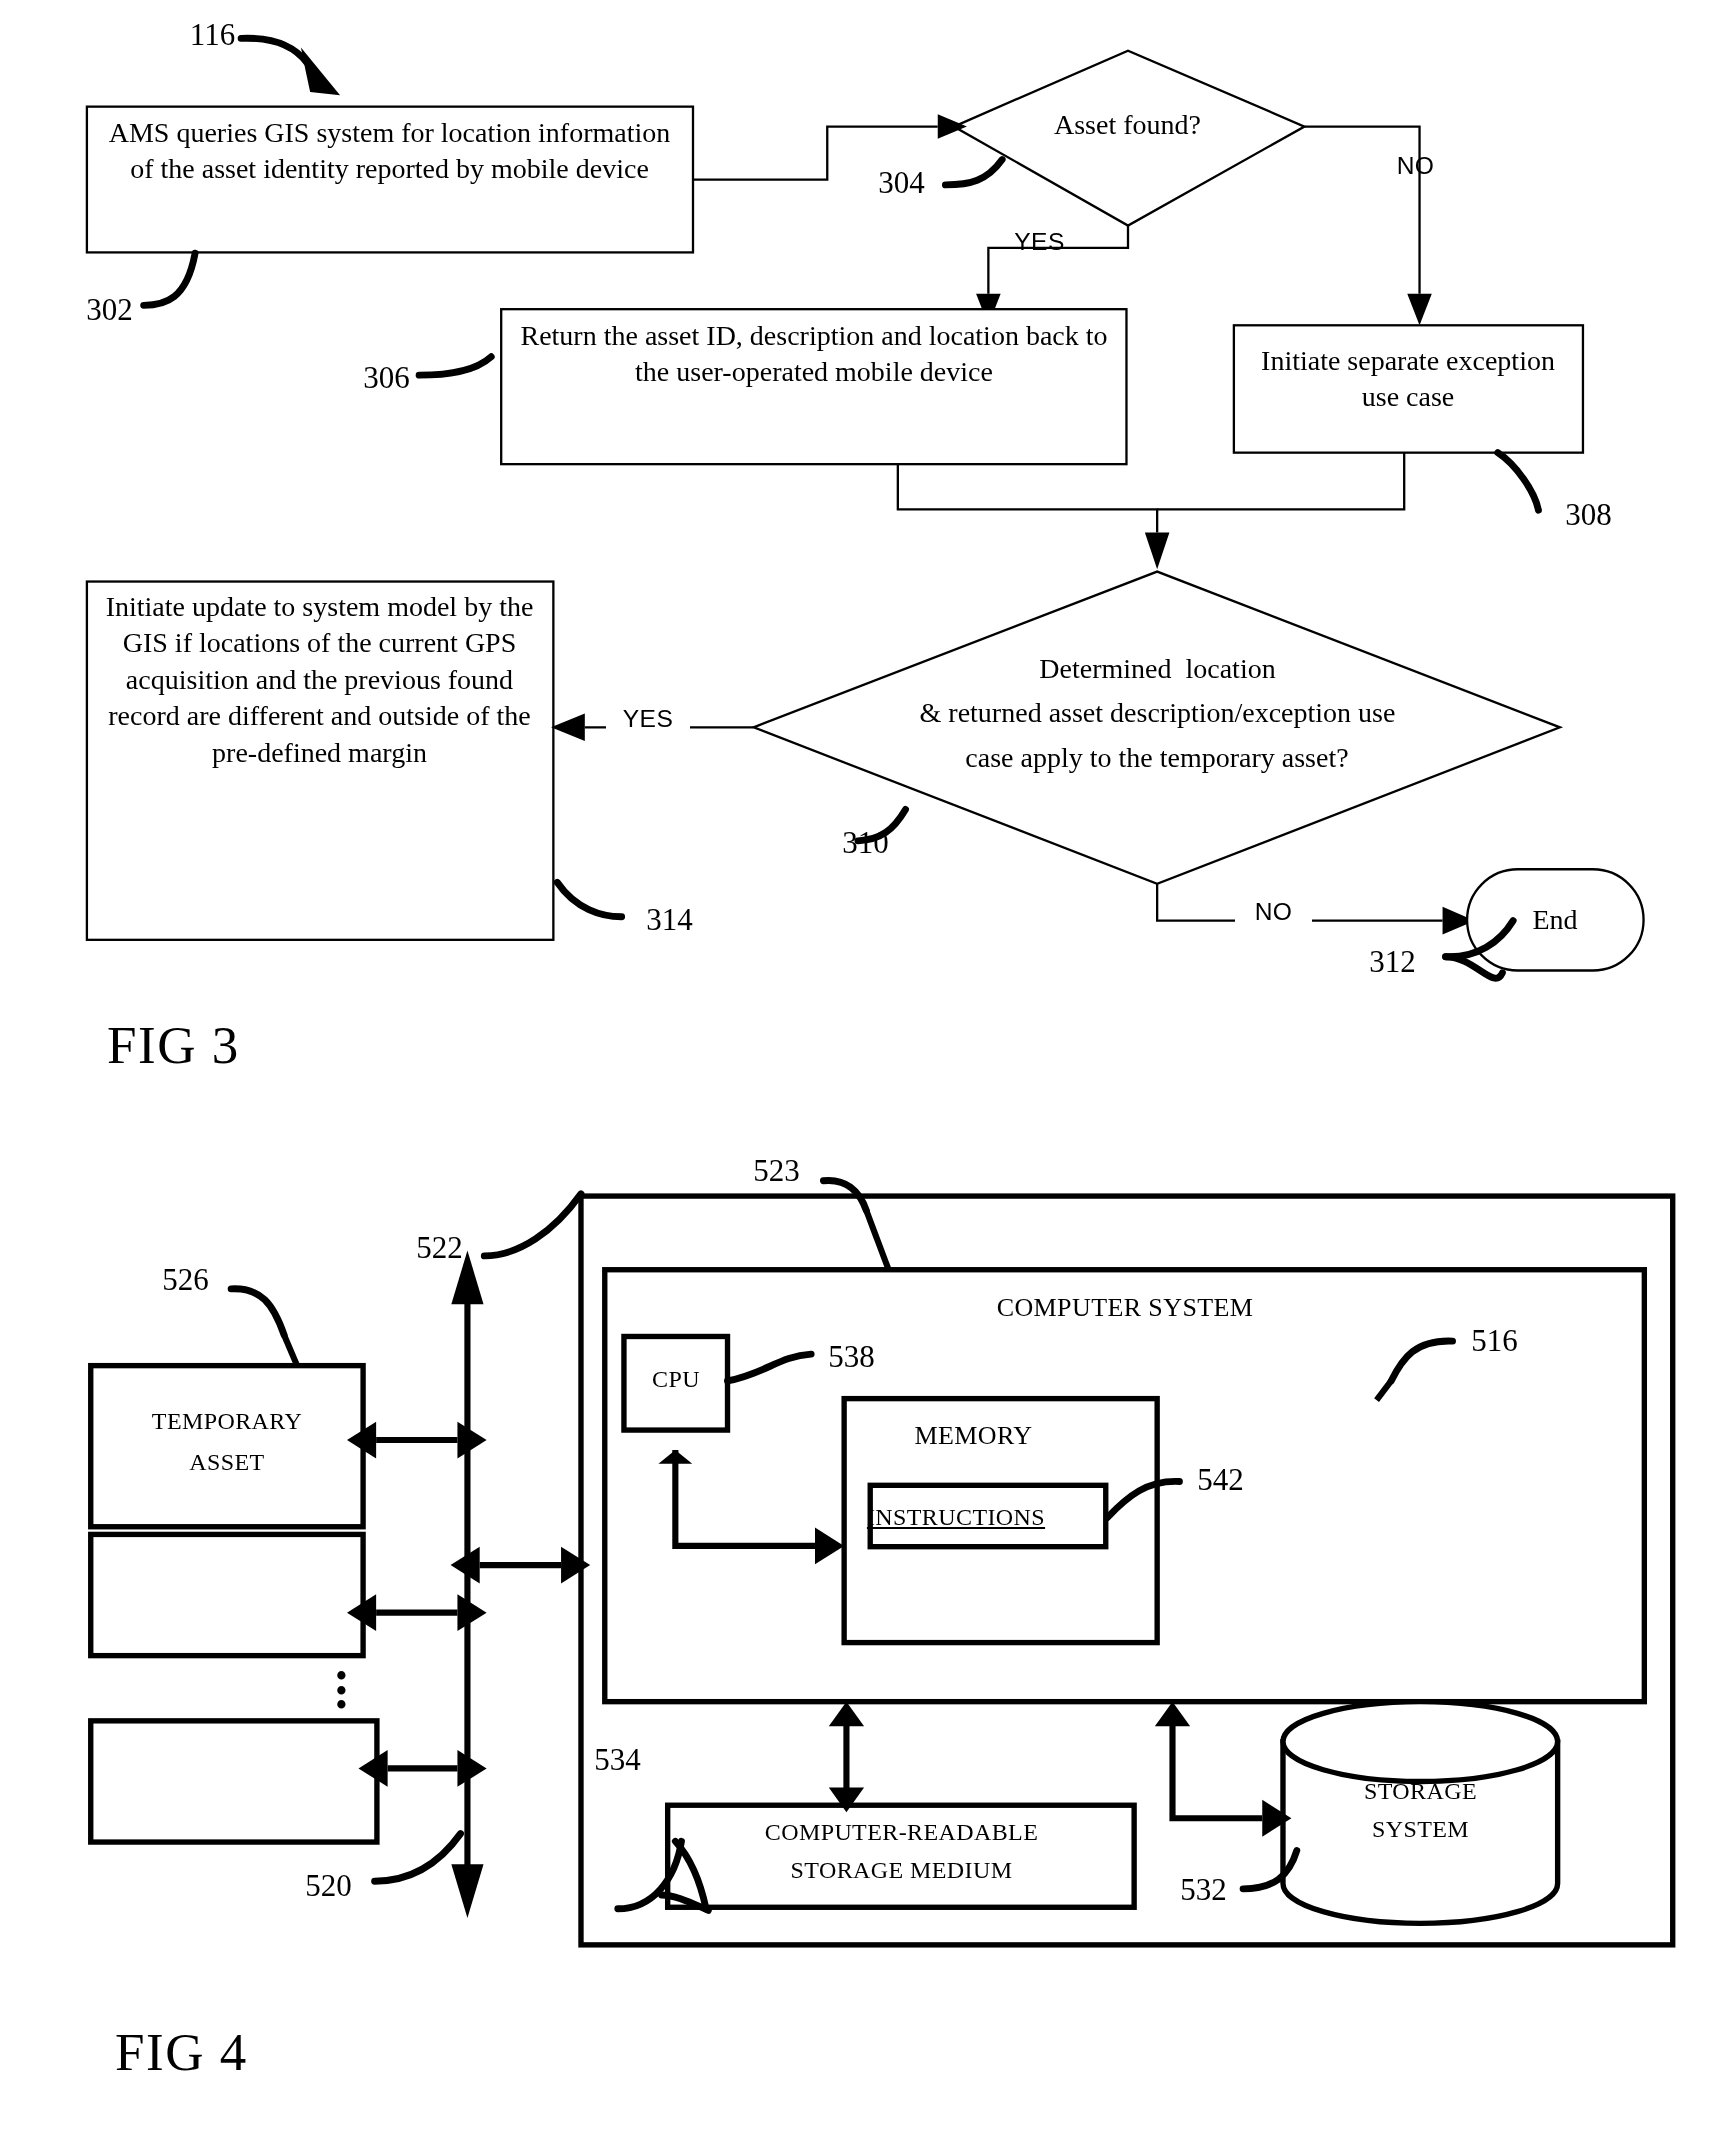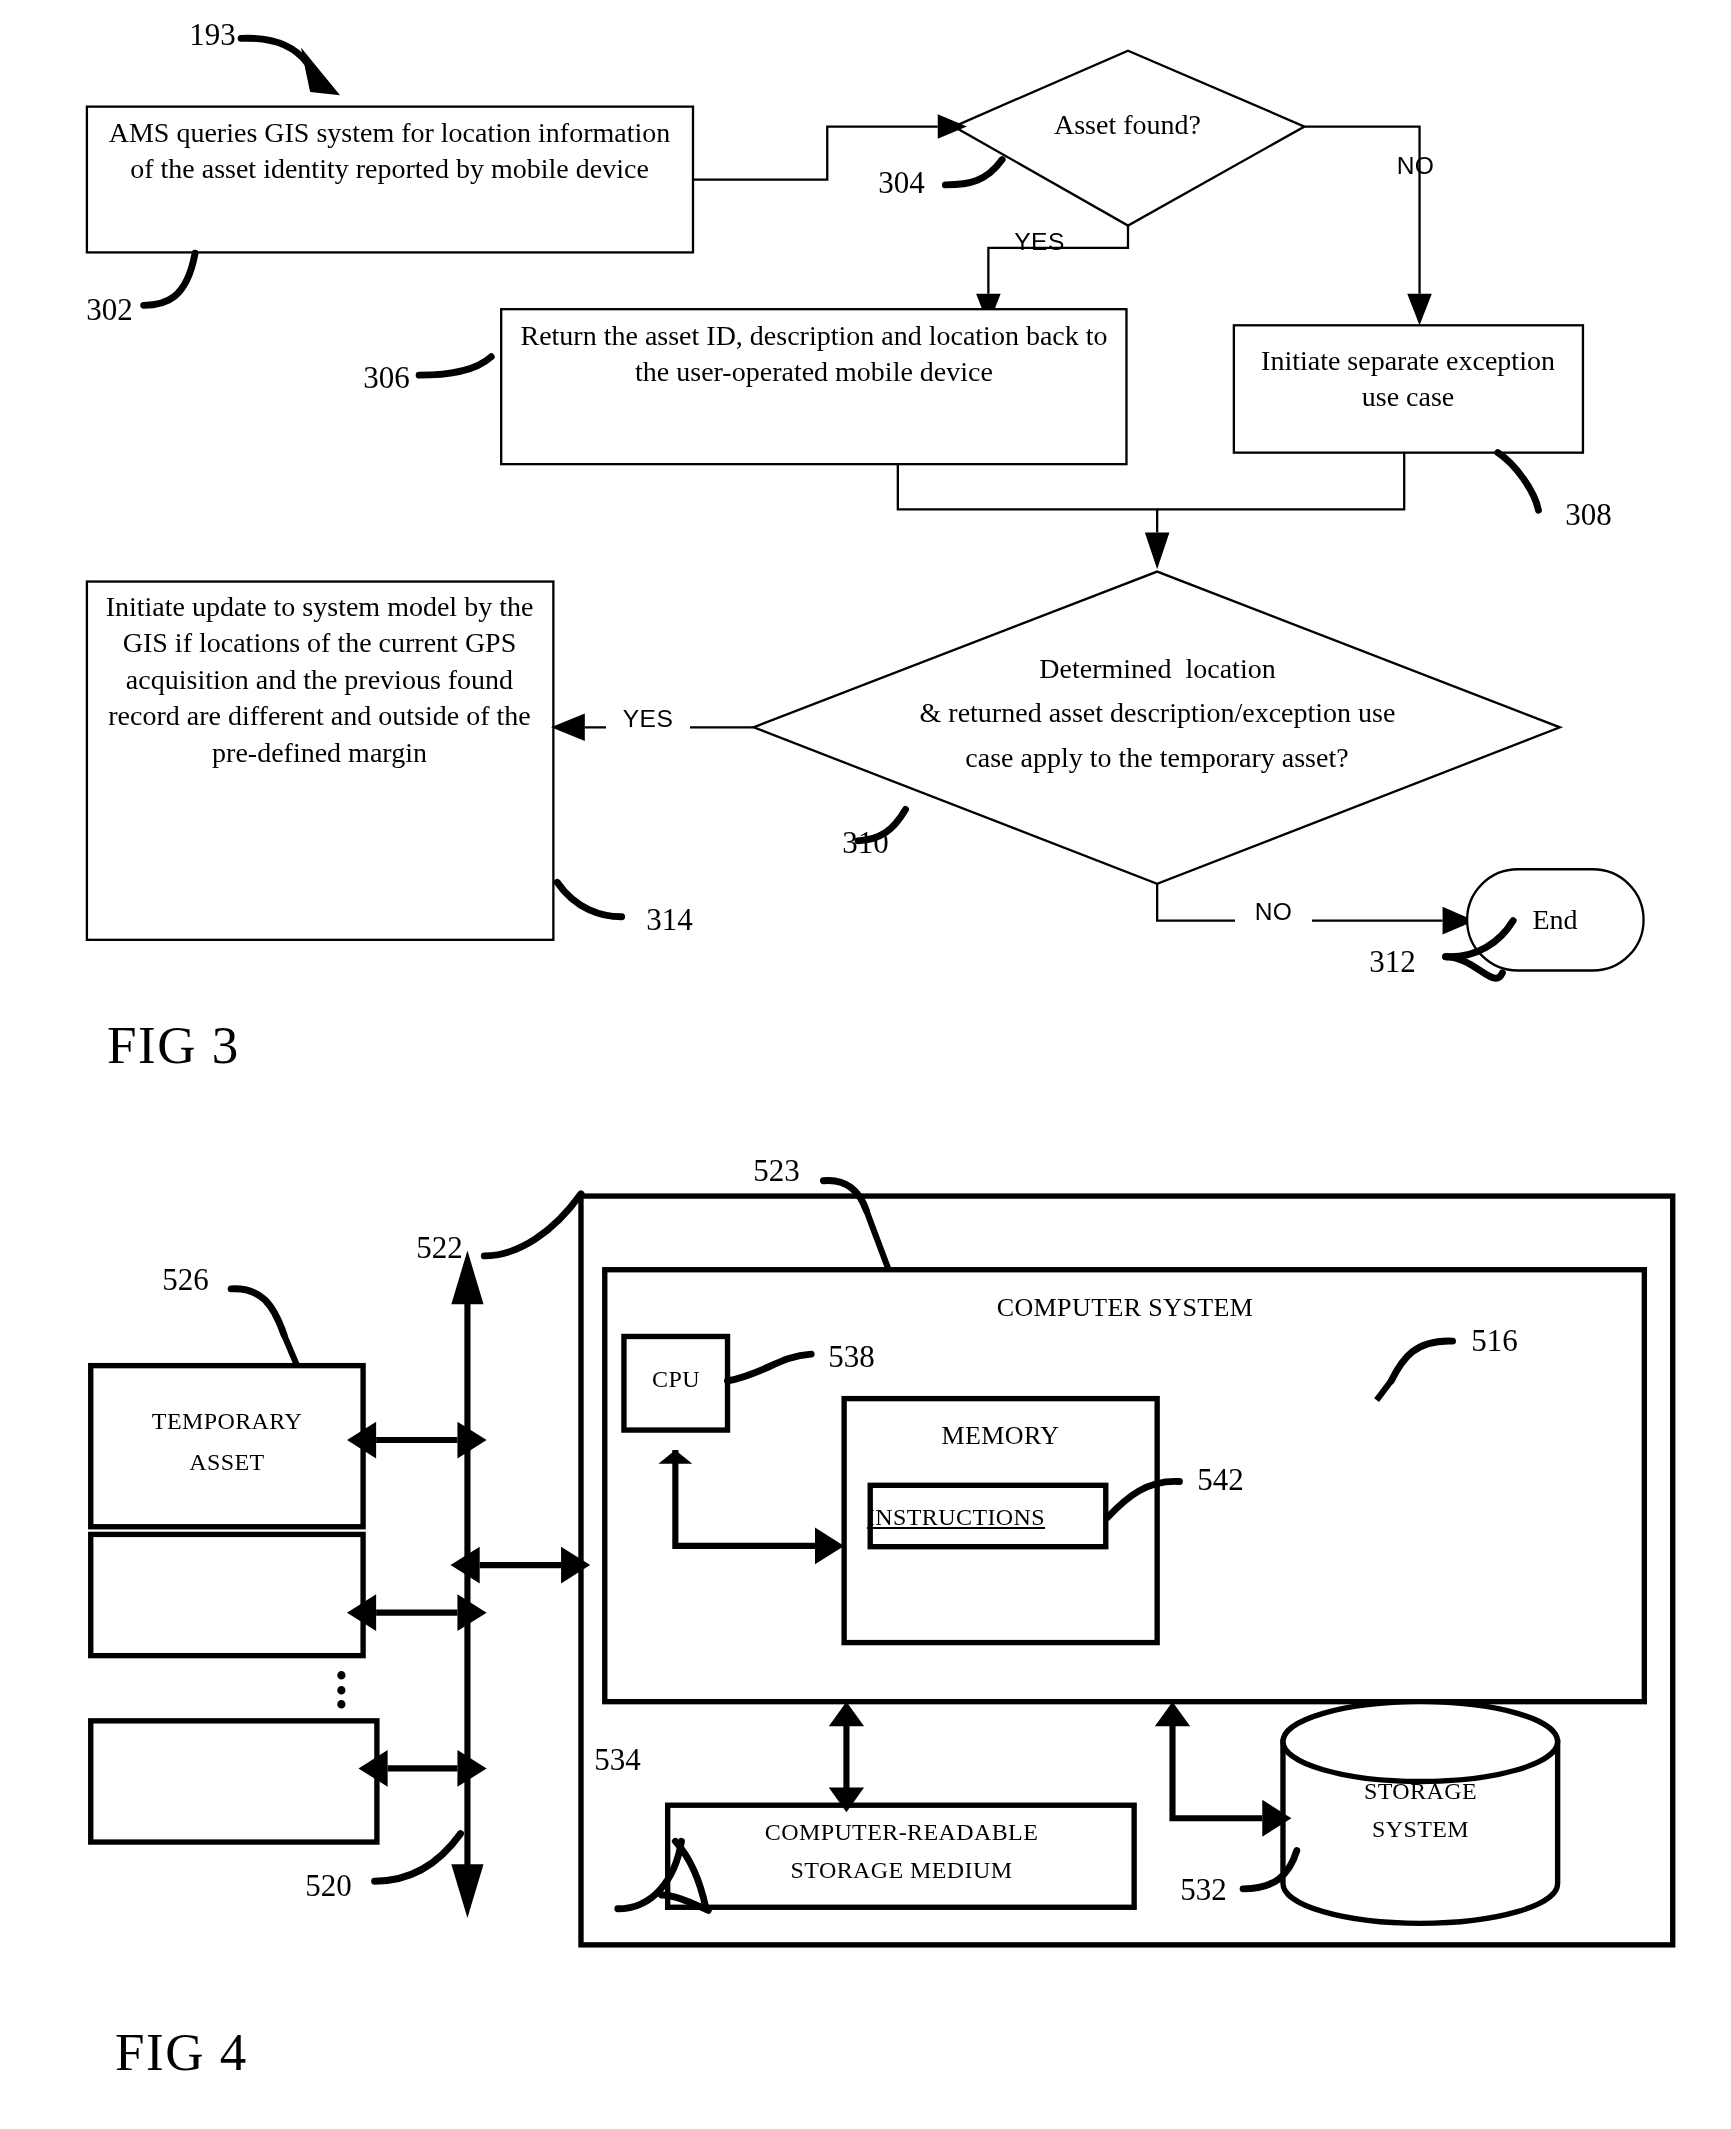--- a/index.html
+++ b/index.html
@@ -251,21 +251,21 @@
     <path class="leader" d="M 1620,2462 C 1660,2462 1680,2445 1690,2412"></path>
 
     <g>
       <path class="connector-thick" d="M 1528,2240 L 1528,2370 L 1645,2370"></path>
       <path class="arrowhead" d="M 1505,2250 L 1528,2218 L 1551,2250 z"></path>
       <path class="arrowhead" d="M 1645,2346 L 1683,2370 L 1645,2394 z"></path>
     </g>
 
   </svg>
 
-  <div class="txt ref-num" style="left:178px; top:15.3px; width:69px;">193</div>
+  <div class="txt ref-num" style="left:178px; top:15.3px; width:69px;">116</div>
 
   <div class="txt box-text" style="left:102px; top:115px; width:575px;">AMS queries GIS system for location information of the asset identity reported by mobile device</div>
   <div class="txt ref-num" style="left:71px; top:290px; width:77px;">302</div>
 
   <div class="txt box-text" style="left:1020px; top:107px; width:215px;">Asset found?</div>
   <div class="txt ref-num" style="left:863px; top:163px; width:77px;">304</div>
 
   <div class="txt yn-label" style="left:1001px; top:226px; width:77px;">YES</div>
   <div class="txt yn-label" style="left:1377px; top:150px; width:77px;">NO</div>
 
@@ -301,21 +301,21 @@
   <div class="txt ref-num" style="left:1165px; top:1870px; width:77px;">532</div>
   <div class="txt ref-num" style="left:290px; top:1866px; width:77px;">520</div>
 
   <div class="txt caps-text" style="left:605px; top:1291px; width:1040px;">COMPUTER SYSTEM</div>
 
   <div class="txt caps-small" style="left:91px; top:1406px; width:272px;">TEMPORARY</div>
   <div class="txt caps-small" style="left:91px; top:1447px; width:272px;">ASSET</div>
 
   <div class="txt caps-small" style="left:624px; top:1364px; width:104px;">CPU</div>
 
-  <div class="txt caps-text" style="left:844px; top:1419px; width:313px;">MEMORY</div>
+  <div class="txt caps-text" style="left:817px; top:1419px; width:313px;">MEMORY</div>
 
   <div class="txt caps-small" style="left:838px; top:1502px; width:236px;text-decoration:underline;">INSTRUCTIONS</div>
 
   <div class="txt caps-small" style="left:668px; top:1817px; width:467px;">COMPUTER-READABLE</div>
   <div class="txt caps-small" style="left:668px; top:1855px; width:467px;">STORAGE MEDIUM</div>
 
   <div class="txt caps-small" style="left:1283px; top:1776px; width:275px;">STORAGE</div>
   <div class="txt caps-small" style="left:1283px; top:1814px; width:275px;">SYSTEM</div>
 
   <div class="txt dots" style="left:326px; top:1670px; width:31px; text-align:center;">•

